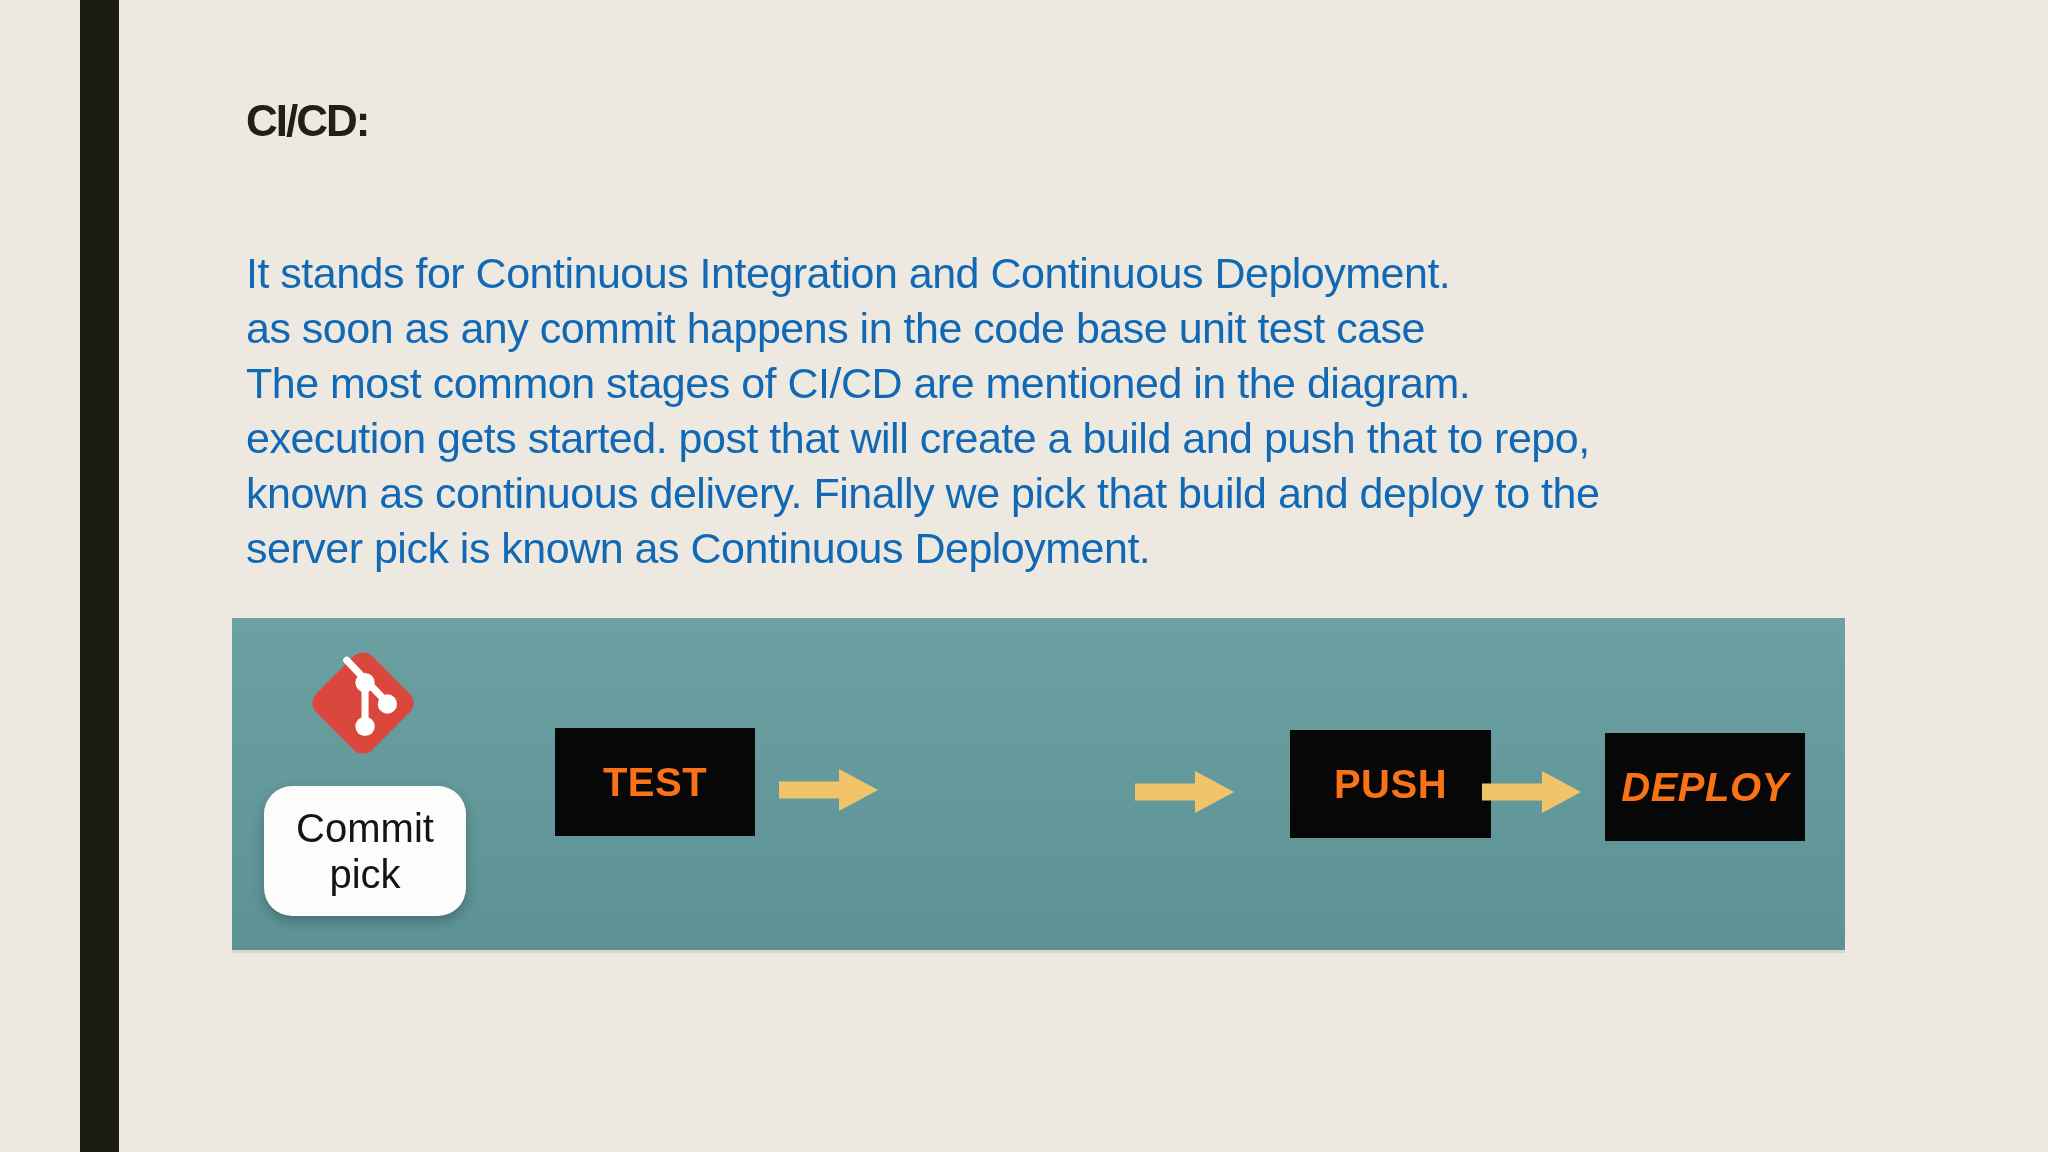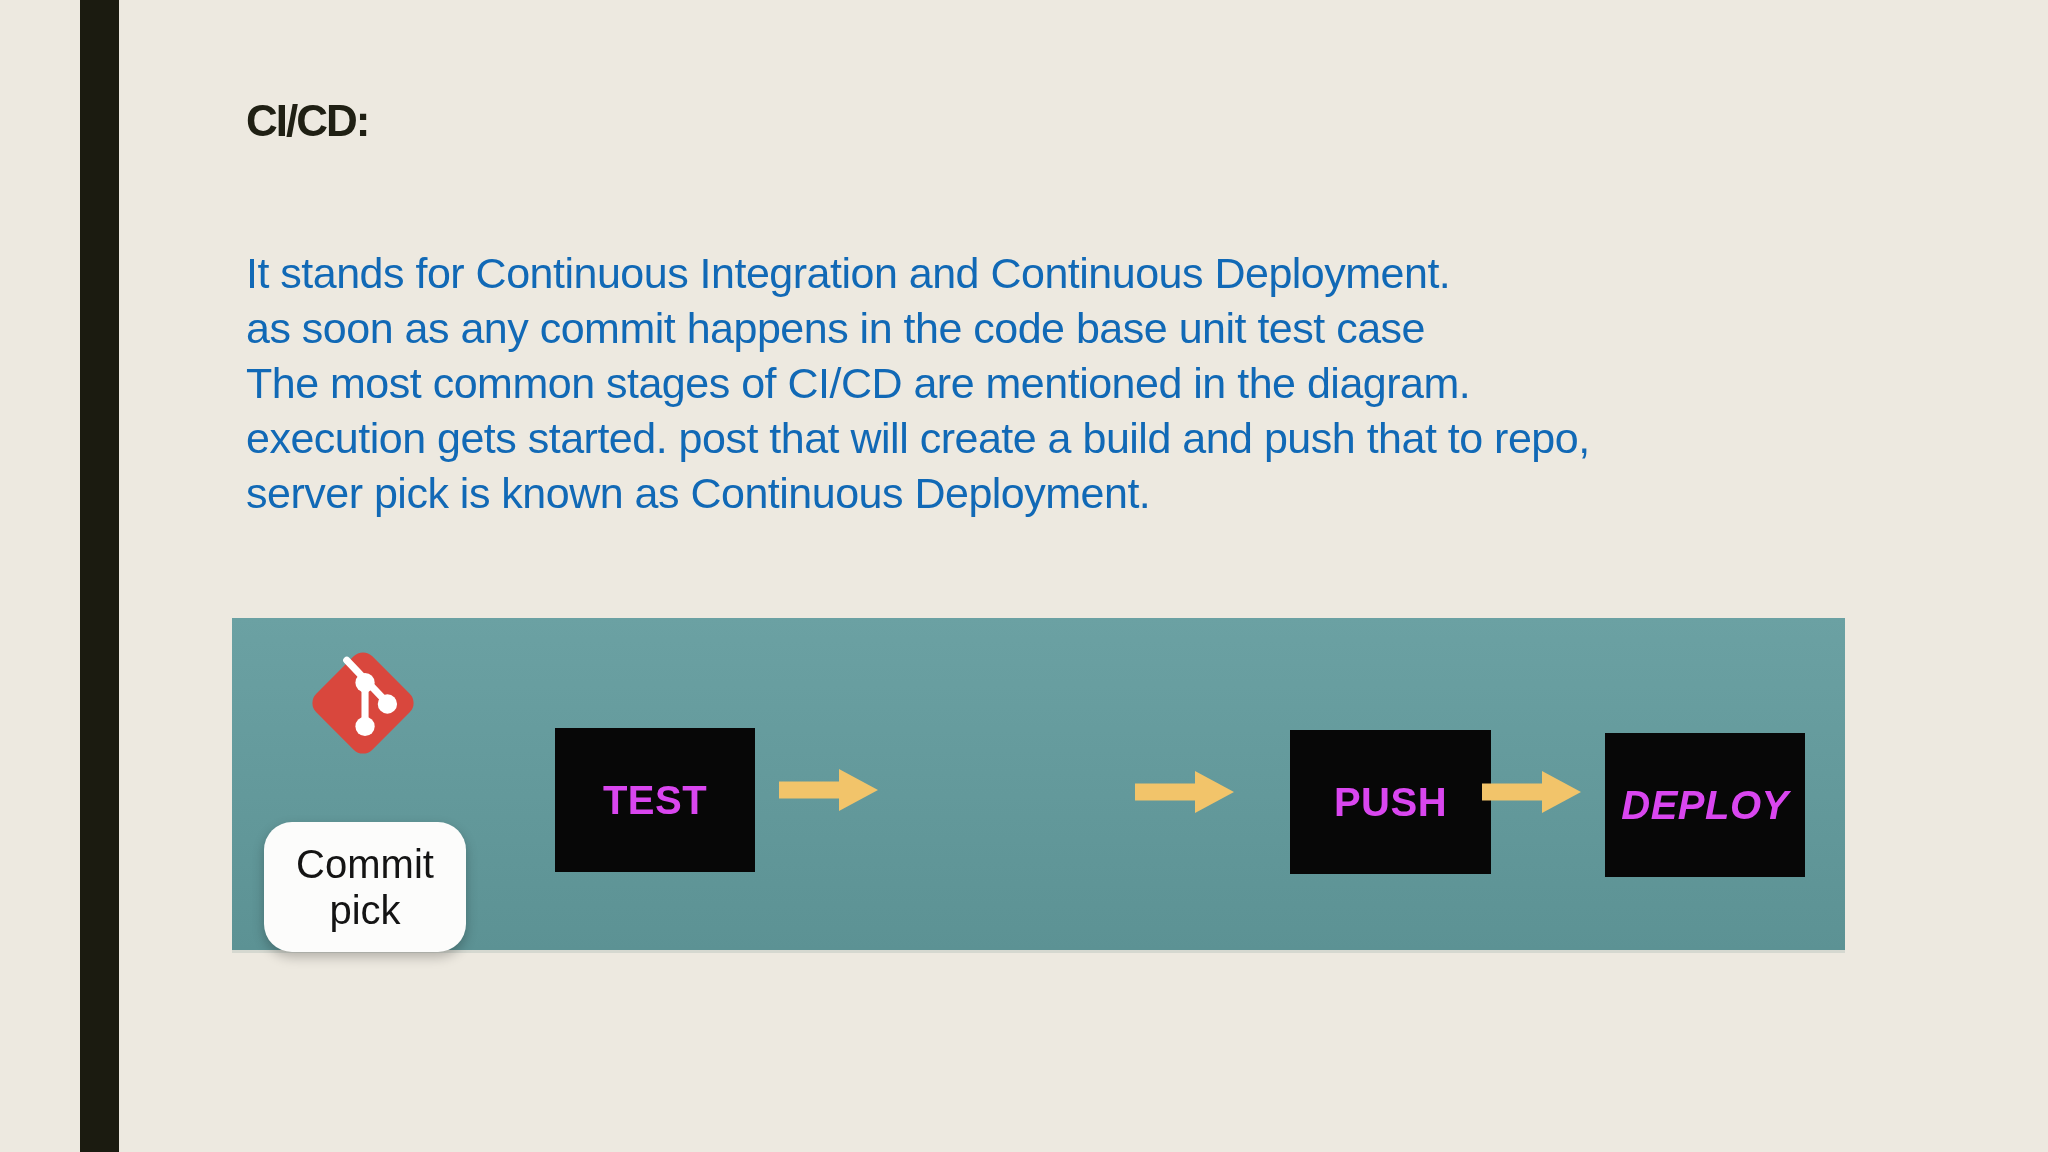--- a/index.html
+++ b/index.html
@@ -42,27 +42,26 @@
   .commit-box {
     position: absolute; left: 32px; top: 168px;
     width: 202px; height: 130px;
     background: #FCFCFB;
     border-radius: 28px;
     box-shadow: 0 5px 12px rgba(0,0,0,0.25);
     display: flex; flex-direction: column;
     align-items: center; justify-content: center;
     font-size: 40px; line-height: 46px;
     color: #141414;
-    margin-top: 36px;
   }
   .stage-box {
     position: absolute;
-    width: 200px; height: 144px;
+    width: 200px; height: 108px;
     background: #070707;
-    color: #d946ef;
+    color: #f97316;
     display: flex; align-items: center; justify-content: center;
     font-size: 40px; font-weight: 700;
     letter-spacing: 0.5px;
   }
   .stage-test   { left: 323px;  top: 110px; }
   .stage-build  { left: 681px;  top: 112px; }
   .stage-push   { left: 1058px; top: 112px; width: 201px; }
   .stage-deploy { left: 1373px; top: 115px; font-style: italic; }
   .flow-arrow { position: absolute; width: 101px; height: 48px; }
   .arrow-1 { left: 547px;  top: 148px; }
@@ -74,20 +73,21 @@
 
 <div class="accent-bar"></div>
 
 <div class="slide-title">CI/CD:</div>
 
 <div class="body-text">
   <div>It stands for Continuous Integration and Continuous Deployment.</div>
   <div>as soon as any commit happens in the code base unit test case</div>
   <div>The most common stages of CI/CD are mentioned in the diagram.</div>
   <div>execution gets started. post that will create a build and push that to repo,</div>
+  <div>known as continuous delivery. Finally we pick that build and deploy to the</div>
   <div>server pick is known as Continuous Deployment.</div>
 </div>
 
 <div class="diagram">
 
   <svg class="git-icon" viewBox="0 0 120 120">
     <rect x="21" y="21" width="78" height="78" rx="13" fill="#D9473D" transform="rotate(45 60 60)"></rect>
     <g stroke="#FFFFFF" stroke-width="7" stroke-linecap="round">
       <line x1="44" y1="18" x2="84" y2="60"></line>
       <line x1="62" y1="40" x2="62" y2="82"></line>

